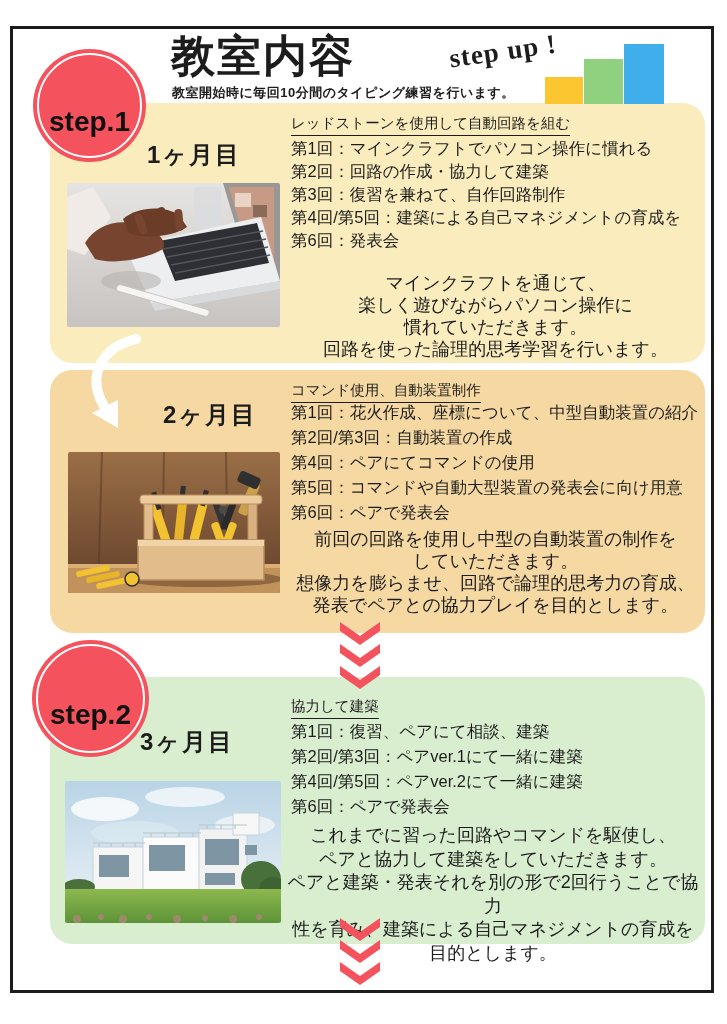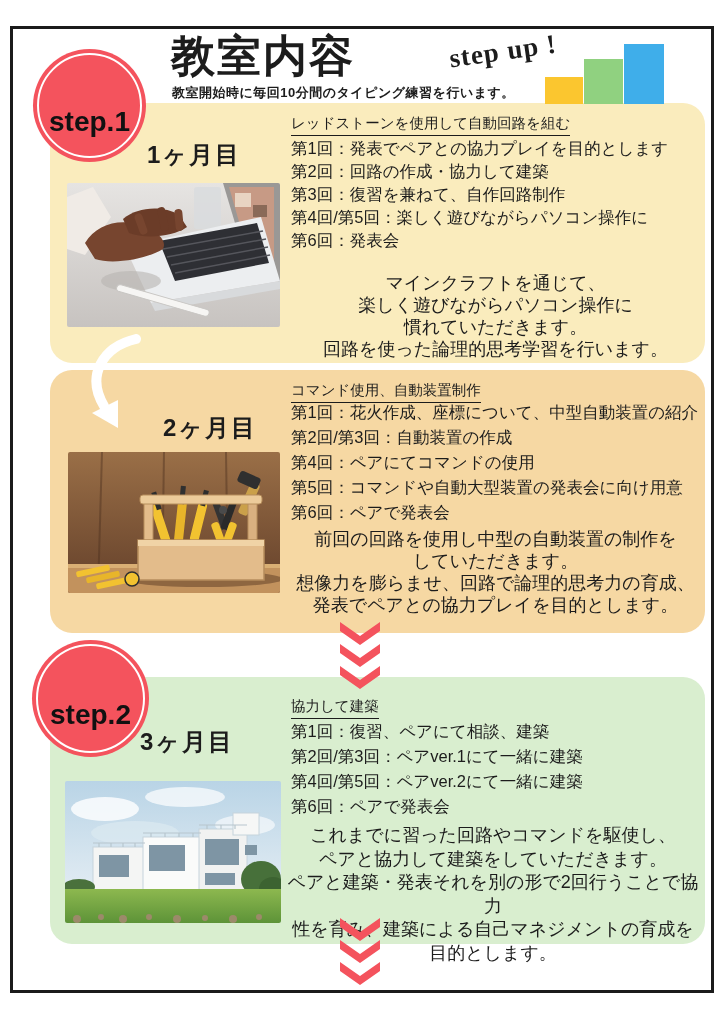--- a/index.html
+++ b/index.html
@@ -35,21 +35,21 @@
   .step-badge span { font-size:28px; font-weight:bold; color:#111; position:relative; z-index:1;margin-top:33px; }
 
   
   .section { position:absolute; left:50px; width:655px; border-radius:22px; z-index:1; }
   .sec1 { top:103px; height:260px; }
   .sec2 { top:370px; height:263px; }
   .sec3 { top:677px; height:267px; }
 
   .month-label { position:absolute; font-size:24px; font-weight:800; letter-spacing:2px; z-index:2; }
   .month1 { left:147px; top:139px; }
-  .month2 { left:163px; top:412px;text-align:center; }
+  .month2 { left:163px; top:399px;text-align:center; }
   .month3 { left:132px; top:726px;margin-left:8px; }
 
   .photo { position:absolute; z-index:2; border-radius:2px; overflow:hidden; }
   .photo1 { left:67px;  top:183px; width:213px; height:144px; }
   .photo2 { left:68px;  top:452px; width:212px; height:141px; }
   .photo3 { left:65px;  top:781px; width:216px; height:142px; }
   .photo svg { display:block; width:100%; height:100%; }
 
   .box-heading { position:absolute; left:291px; font-size:14.5px; z-index:2; }
   .box-heading span { display:inline-block; border-bottom:1.5px solid #1c1c1c; padding-bottom:2px; }
@@ -247,24 +247,24 @@
   </div>
 
   <div class="box-heading h1">
     <span>レッドストーンを使用して自動回路を組む</span></div>
   <div class="box-heading h2">
     <span>コマンド使用、自動装置制作</span></div>
   <div class="box-heading h3">
     <span>協力して建築</span></div>
 
   <div class="lessons l1">
-    <div>第1回：発表でペアとの協力プレイを目的とします</div>
+    <div>第1回：マインクラフトでパソコン操作に慣れる</div>
     <div>第2回：回路の作成・協力して建築</div>
     <div>第3回：復習を兼ねて、自作回路制作</div>
-    <div>第4回/第5回：楽しく遊びながらパソコン操作に</div>
+    <div>第4回/第5回：建築による自己マネジメントの育成を</div>
     <div>第6回：発表会</div>
   </div>
   <div class="lessons l2">
     <div>第1回：花火作成、座標について、中型自動装置の紹介</div>
     <div>第2回/第3回：自動装置の作成</div>
     <div>第4回：ペアにてコマンドの使用</div>
     <div>第5回：コマンドや自動大型装置の発表会に向け用意</div>
     <div>第6回：ペアで発表会</div>
   </div>
   <div class="lessons l3">

